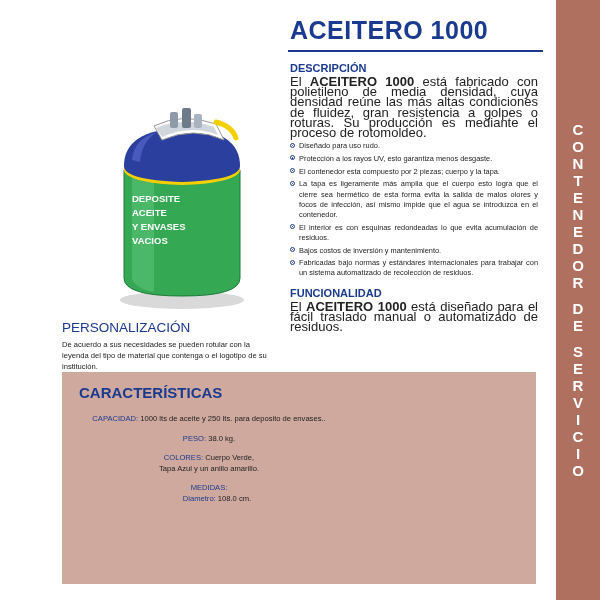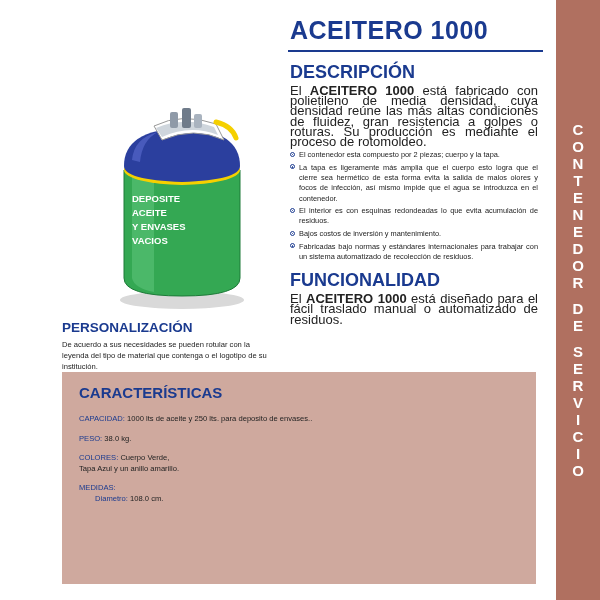--- a/index.html
+++ b/index.html
@@ -64,21 +64,21 @@
 
   
   .col-right {
     position: absolute;
     left: 290px; top: 62px;
     width: 248px;
   }
   .sec-head {
     color: #1a3a8f;
     font-weight: bold;
-    font-size: 18px;
+    font-size: 11px;
     margin-bottom: 3px;
   }
   .sec-head.fn { margin-top: 8px; }
   .para {
     font-size: 13px;
     line-height: 10.2px;
     color: #222;
     text-align: justify;
     margin-bottom: 3px;
   }
@@ -111,36 +111,37 @@
   }
 
   
   .perso {
     position: absolute;
     left: 62px; top: 320px;
     width: 210px;
   }
   .perso-head {
     color: #1a3a8f;
-    font-weight: bold;
+    font-weight: normal;
     font-size: 13.5px;
     margin-bottom: 4px;
   }
   .perso-text {
     font-size: 7.6px;
     line-height: 11px;
     color: #222;
   }
 
   
   .carac {
     position: absolute;
     left: 62px; top: 372px;
     width: 474px; height: 212px;
     background: #cfa99e;
+    text-align: center;
   }
   .carac-head {
     position: absolute;
     left: 17px; top: 12px;
     color: #1a3a8f;
     font-weight: bold;
     font-size: 15px;
   }
   .carac-list {
     position: absolute;
@@ -192,20 +193,22 @@
 
   <div class="col-right">
 
     <div class="sec-head">DESCRIPCIÓN</div>
 
     <div class="para">
       <span>El </span><b>ACEITERO 1000</b><span> está fabricado con polietileno de media densidad, cuya densidad reúne las más altas condiciones de fluidez, gran resistencia a golpes o roturas. Su producción es mediante el proceso de rotomoldeo.</span>
     </div>
 
     <ul class="bullets">
+      <li><span class="bdot"></span><span>Diseñado para uso rudo.</span></li>
+      <li><span class="bdot"></span><span>Protección a los rayos UV, esto garantiza menos desgaste.</span></li>
       <li><span class="bdot"></span><span>El contenedor esta compuesto por 2 piezas; cuerpo y la tapa.</span></li>
       <li><span class="bdot"></span><span>La tapa es ligeramente más amplia que el cuerpo esto logra que el cierre sea hermético de esta forma evita la salida de malos olores y focos de infección, así mismo impide que el agua se introduzca en el contenedor.</span></li>
       <li><span class="bdot"></span><span>El interior es con esquinas redondeadas lo que evita acumulación de residuos.</span></li>
       <li><span class="bdot"></span><span>Bajos costos de inversión y mantenimiento.</span></li>
       <li><span class="bdot"></span><span>Fabricadas bajo normas y estándares internacionales para trabajar con un sistema automatizado de recolección de residuos.</span></li>
     </ul>
 
     <div class="sec-head fn">FUNCIONALIDAD</div>
 
     <div class="para">

